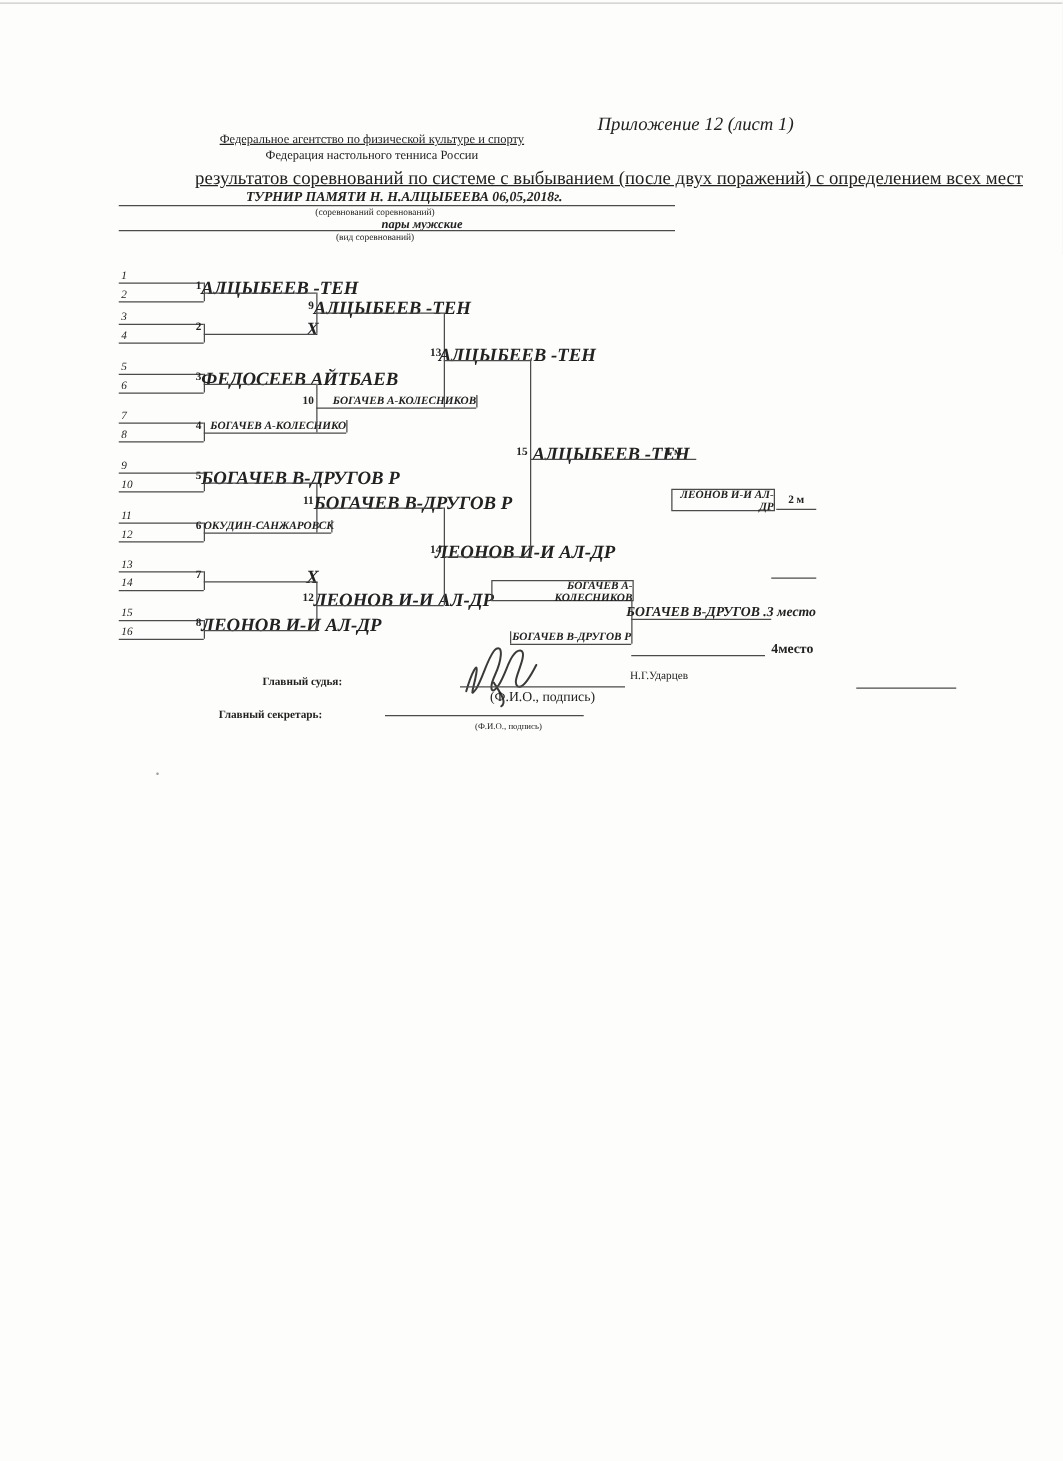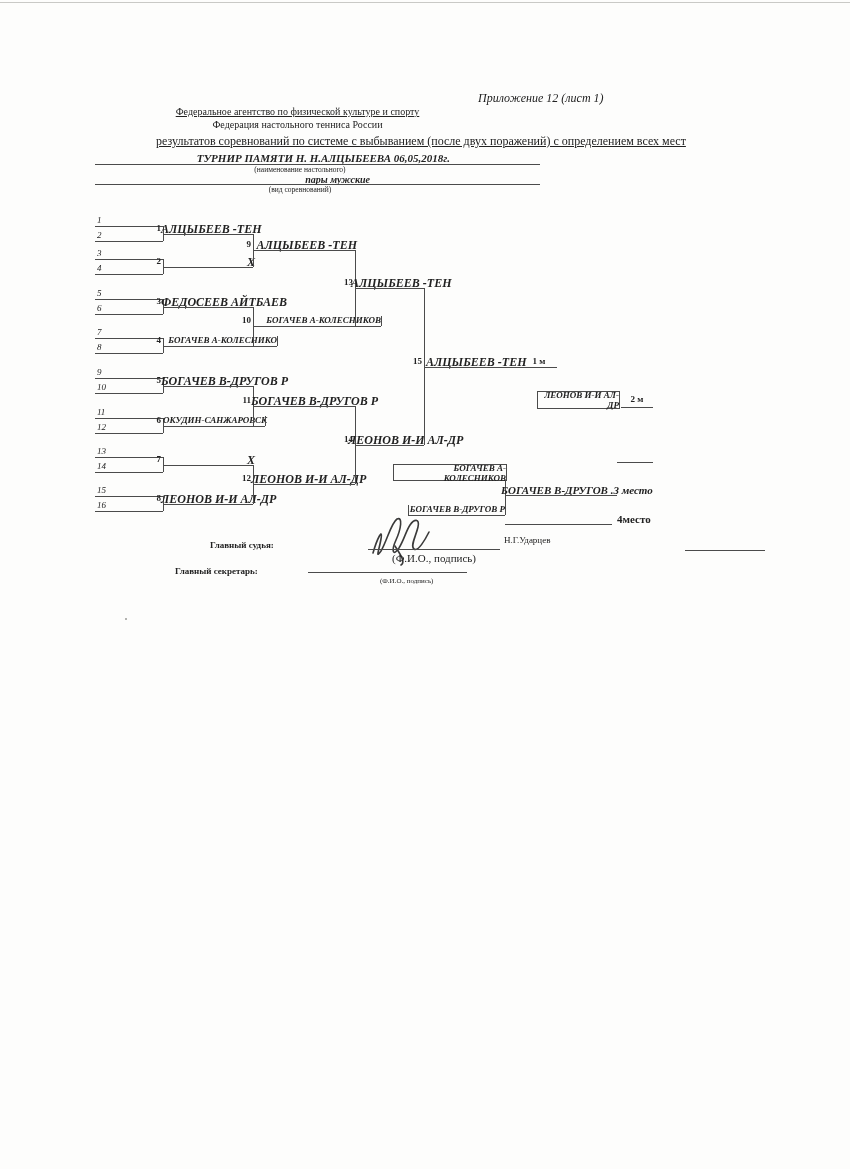--- a/index.html
+++ b/index.html
@@ -8,21 +8,21 @@
   .t{position:absolute;white-space:nowrap;line-height:1.15;}
   .c{text-align:center;}
   .r{text-align:right;}
   .b{font-weight:bold;}
   .i{font-style:italic;}
   .bi{font-weight:bold;font-style:italic;text-align:right;}
   .fs7{font-size:7px;}
   .fs75{font-size:7.5px;}
   .fs8{font-size:11px;}
   .fs9{font-size:9px;}
-  .fs95{font-size:12px;}
+  .fs95{font-size:15px;}
   .fs10{font-size:10px;}
   .fs11{font-size:11px;}
   .fs13{font-size:13px;}
   .hl{position:absolute;height:0;border-top:1px solid #4b4b4b;}
   .vl{position:absolute;width:0;border-left:1px solid #4b4b4b;}
   .box{position:absolute;border:1px solid #4b4b4b;display:flex;align-items:center;justify-content:center;}
   .edge{position:absolute;left:0;top:2px;width:850px;height:0;border-top:1px solid #c9c9c6;}
   .speck{position:absolute;width:2px;height:2px;background:#9a9a97;border-radius:50%;}
   svg.sig{position:absolute;}
   svg.sig path{fill:none;stroke:#3a3a3a;stroke-width:1.6;stroke-linecap:round;}
@@ -32,21 +32,21 @@
 
 <div id="page">
   <div class="edge"></div>
 
   <div class="t i fs95" style="left:478px;top:92px;width:100px;">Приложение 12 (лист 1)</div>
   <div class="t c fs10" style="left:160px;top:106px;width:275px;text-decoration:underline;">Федеральное агентство по физической культуре и спорту</div>
   <div class="t c fs10" style="left:160px;top:119px;width:275px;">Федерация настольного тенниса России</div>
   <div class="t c fs95" style="left:156px;top:135px;width:425px;text-decoration:underline;">результатов соревнований по системе с выбыванием (после двух поражений) с определением всех мест</div>
   <div class="t c bi fs11" style="left:190px;top:152px;width:260px;">ТУРНИР ПАМЯТИ Н. Н.АЛЦЫБЕЕВА 06,05,2018г.</div>
   <div class="hl" style="left:95px;top:164px;width:445px;"></div>
-  <div class="t c fs75" style="left:230px;top:166px;width:140px;">(наименование настольного)</div>
+  <div class="t c fs75" style="left:230px;top:166px;width:140px;">(соревнований соревнований)</div>
   <div class="t c bi fs10" style="left:230px;top:174px;width:140px;">пары мужские</div>
   <div class="hl" style="left:95px;top:184px;width:445px;"></div>
   <div class="t c fs75" style="left:230px;top:186px;width:140px;">(вид соревнований)</div>
 
   <div class="t i fs9" style="left:97px;top:215px;">1</div>
   <div class="hl" style="left:95px;top:226px;width:68px;"></div>
   <div class="t i fs9" style="left:97px;top:230px;">2</div>
   <div class="hl" style="left:95px;top:241px;width:68px;"></div>
   <div class="vl" style="left:163px;top:226px;height:15px;"></div>
 

